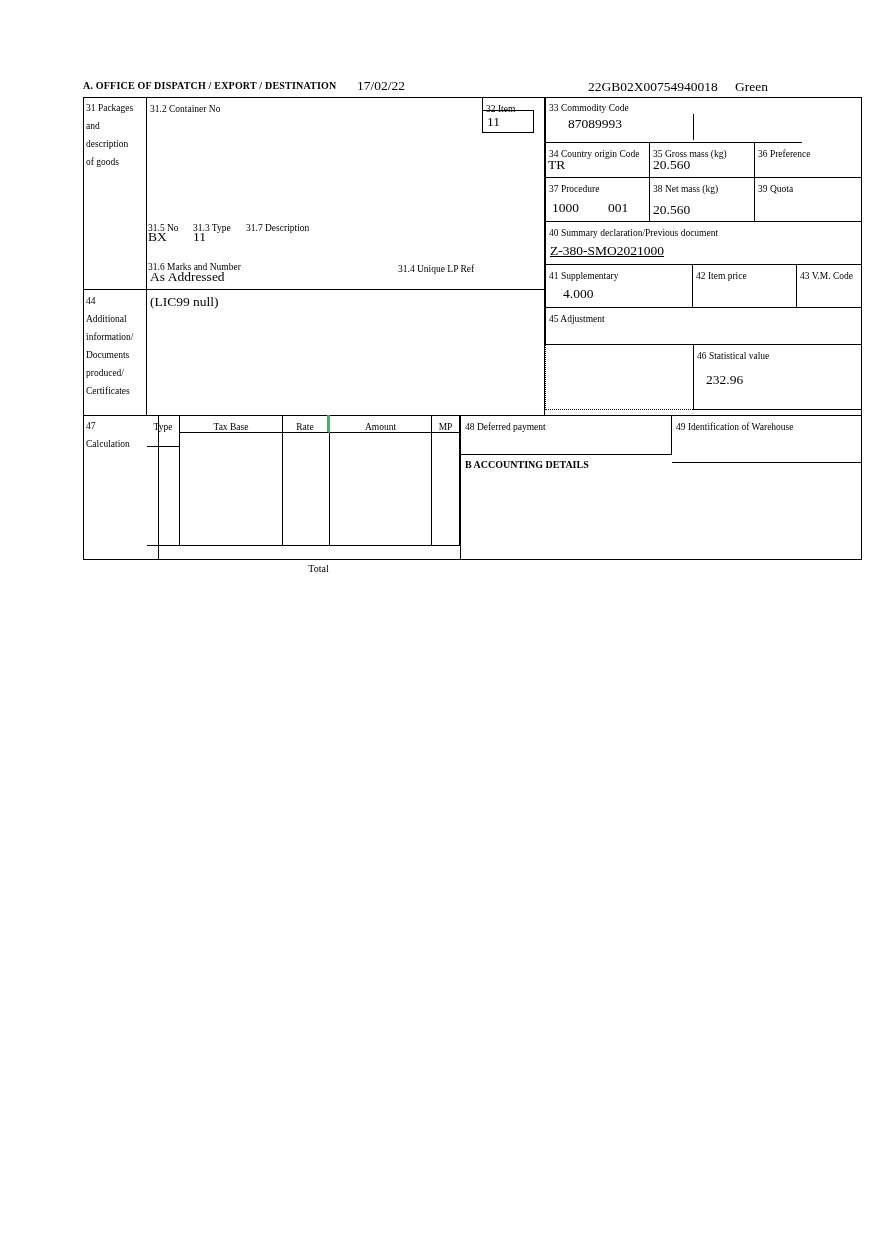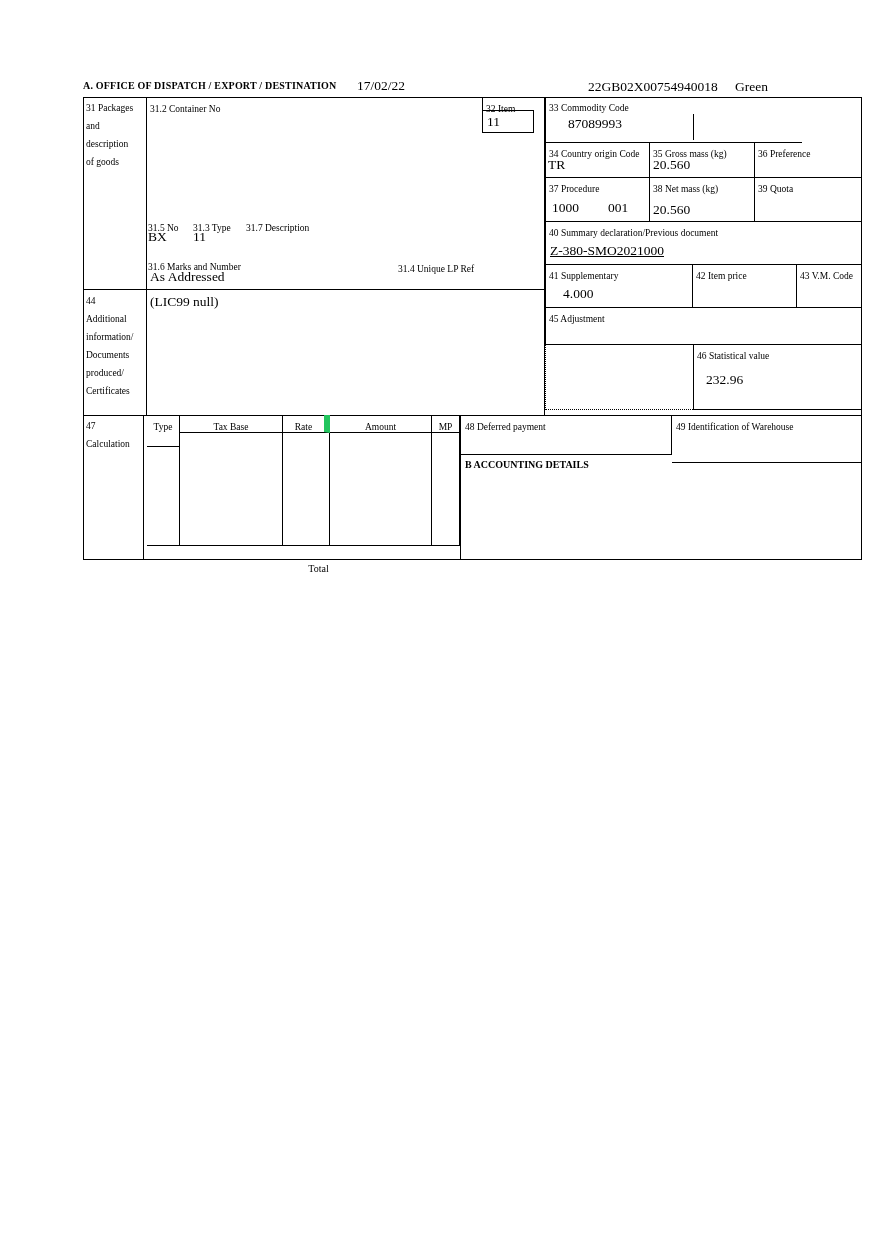--- a/index.html
+++ b/index.html
@@ -38,21 +38,21 @@
 of goods</div>
 </div>
 <div class="bx" style="left:83px; top:290px; width:64px; height:125px; border-right:1px solid #000;">
   <div class="lbl pre">44
 Additional
 information/
 Documents
 produced/
 Certificates</div>
 </div>
-<div class="bx" style="left:83px; top:415px; width:61px; height:145px; border-right:1px solid #000;">
+<div class="bx" style="left:83px; top:415px; width:76px; height:145px; border-right:1px solid #000;">
   <div class="lbl pre">47
 Calculation</div>
 </div>
 
 <div class="bx" style="left:147px; top:97px; width:398px; height:193px; border-right:1px solid #000; border-bottom:1px solid #000;">
   <div class="lbl" style="position:absolute; left:3px; top:3px;">31.2 Container No</div>
 
   <div class="line" style="left:335px; top:0; width:1px; height:14px;"></div>
   <div class="lbl" style="position:absolute; left:339px; top:3px;">32 Item</div>
   <div style="position:absolute; left:335px; top:13px; width:52px; height:23px; border:1px solid #000;">
@@ -129,21 +129,21 @@
 <div class="bx" style="left:545px; top:345px; width:148px; height:65px; border-left:1px dotted #000; border-bottom:1px dotted #000;"></div>
 <div class="bx" style="left:693px; top:345px; width:169px; height:65px; border-left:1px solid #000; border-bottom:1px solid #000;">
   <div class="lbl">46 Statistical value</div>
   <div class="val" style="left:12px; top:27px;">232.96</div>
 </div>
 
 <div class="line" style="left:83px; top:415px; width:779px; height:1px;"></div>
 
 <div class="bx lbl center" style="left:147px; top:415px; width:33px; height:32px; border-right:1px solid #000; border-bottom:1px solid #000; padding-top:3px;">Type</div>
 <div class="bx lbl center" style="left:180px; top:415px; width:103px; height:18px; border-right:1px solid #000; border-bottom:1px solid #000; padding-top:3px;">Tax Base</div>
-<div class="bx lbl center" style="left:283px; top:415px; width:47px; height:18px; border-right:6px solid #22c55e; border-bottom:1px solid #000; padding-top:3px;">Rate</div>
+<div class="bx lbl center" style="left:283px; top:415px; width:47px; height:18px; border-right:3px solid #22c55e; border-bottom:1px solid #000; padding-top:3px;">Rate</div>
 <div class="bx lbl center" style="left:330px; top:415px; width:102px; height:18px; border-right:1px solid #000; border-bottom:1px solid #000; padding-top:3px;">Amount</div>
 <div class="bx lbl center" style="left:432px; top:415px; width:28px; height:18px; border-right:1px solid #000; border-bottom:1px solid #000; padding-top:3px;">MP</div>
 
 <div class="bx" style="left:147px; top:433px; width:33px; height:112px; border-right:1px solid #000;"></div>
 <div class="bx" style="left:180px; top:433px; width:103px; height:112px; border-right:1px solid #000;"></div>
 <div class="bx" style="left:283px; top:433px; width:47px; height:112px; border-right:1px solid #000;"></div>
 <div class="bx" style="left:330px; top:433px; width:102px; height:112px; border-right:1px solid #000;"></div>
 <div class="bx" style="left:432px; top:433px; width:28px; height:112px; border-right:1px solid #000;"></div>
 
 <div class="bx center" style="left:147px; top:545px; width:313px; height:15px; border-top:1px solid #000; font-size:10px; padding-top:17px;">

